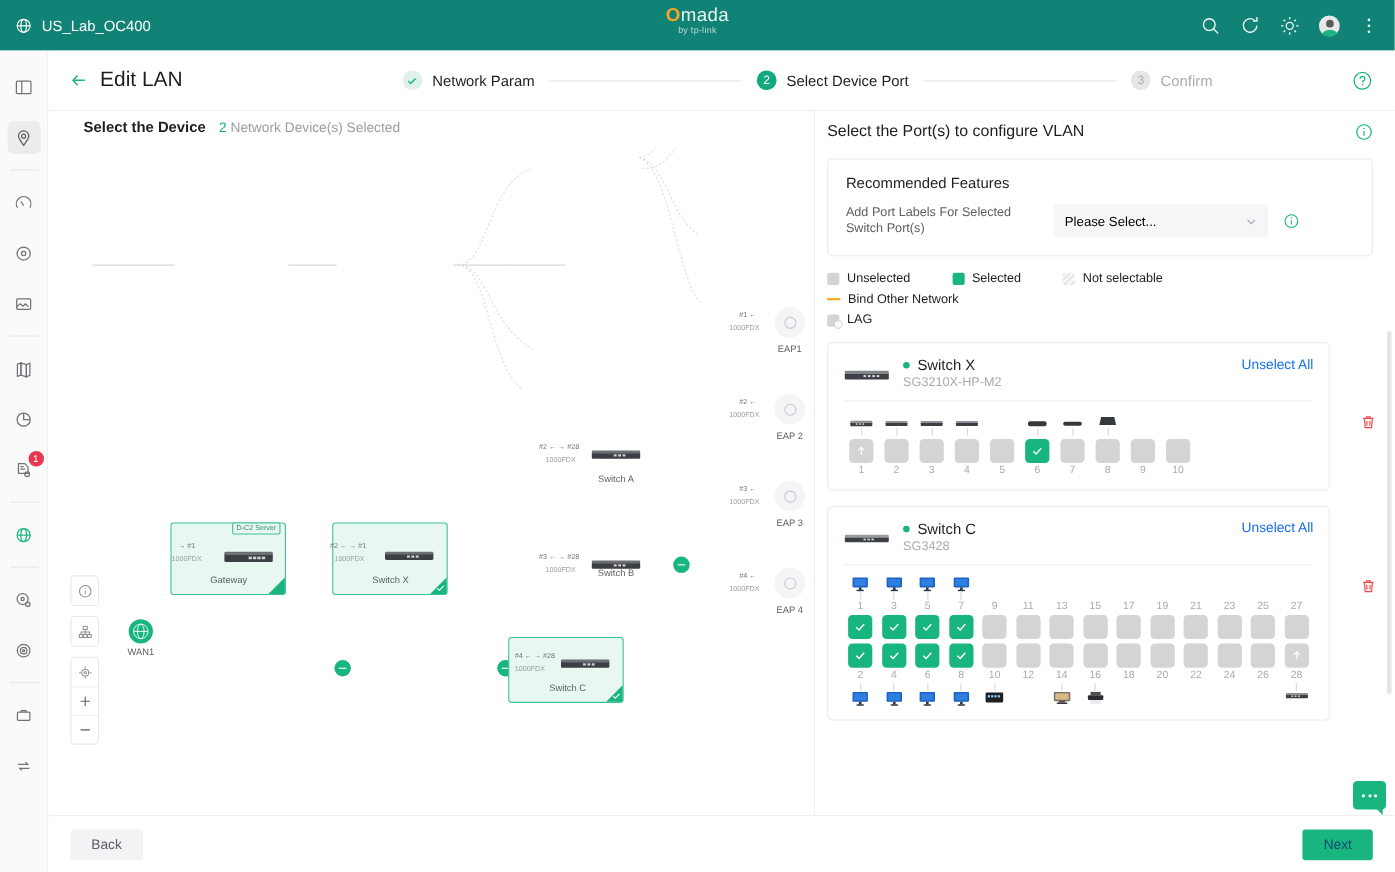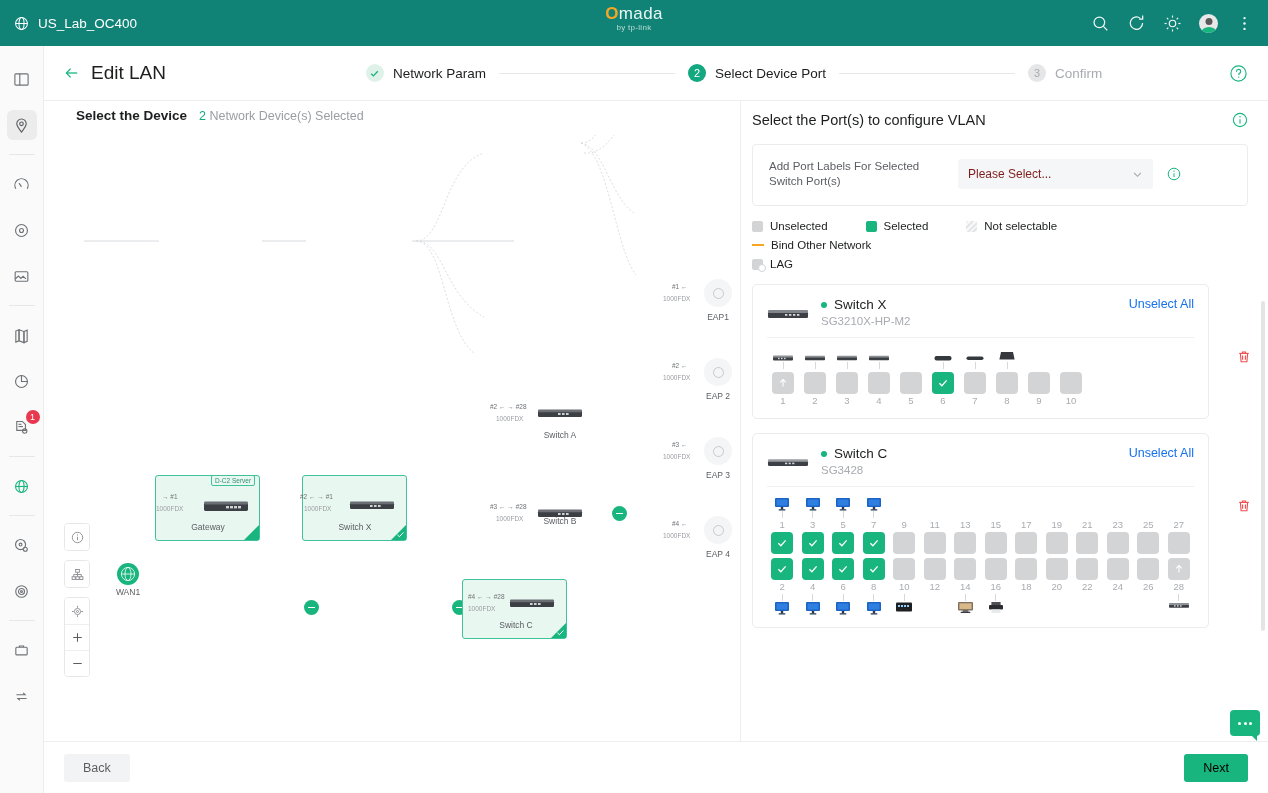--- a/index.html
+++ b/index.html
@@ -165,21 +165,21 @@
     margin-top: 16px; border: 1px solid #ececec; border-radius: 4px;
     padding: 14px 16px 16px 16px;
   }
   .recbox h4 { font-size: 13.5px; font-weight: 400; color: #1d1e1f; margin-bottom: 12px; }
   .recrow { display:flex; align-items:center; gap: 14px; }
   .recrow .lab { font-size: 11.5px; color: #5b5e63; width: 175px; line-height: 15px; }
   .selectbox {
     flex: 1; max-width: 195px; height: 30px; background: #f5f6f7; border-radius: 3px;
     display: flex; align-items: center; padding: 0 10px; cursor: pointer;
   }
-  .selectbox .ph { font-size: 12px; color: #7f1d1d; }
+  .selectbox .ph { font-size: 12px; color: #000000; }
   .selectbox .cv { margin-left: auto; width: 11px; height: 11px; }
   .recrow .i2 svg { width: 14px; height: 14px; display:block; }
 
   .legend { display:flex; flex-wrap: wrap; align-items:center; margin-top: 14px; row-gap: 7px; }
   .lg { display:flex; align-items:center; gap: 7px; margin-right: 38px; }
   .lg:last-child { margin-right:0; }
   .lg .sw { width: 11px; height: 11px; border-radius: 2px; }
   .lg .txt { font-size: 11.5px; color: #1d1e1f; }
   .sw.unsel { background: #d2d4d6; }
   .sw.sel { background: #19b57f; }
@@ -250,21 +250,21 @@
     position: absolute; left: 44px; top: 741px; width: 1224px; height: 52px;
     background: #fff; border-top: 1px solid #eeeeee; display:flex; align-items:center;
     padding: 0 20px;
   }
   .btn {
     height: 28px; border-radius: 3px; font-size: 12.5px; padding: 0 19px;
     display:flex; align-items:center; justify-content:center; cursor:pointer; border:none;
     font-family: "Liberation Sans", sans-serif;
   }
   .btn.back { background: #f2f3f4; color: #5b5e63; }
-  .btn.next { background: #19b57f; color: #000000; margin-left: auto; min-width: 58px; }
+  .btn.next { background: #19b57f; color: #0c4a6e; margin-left: auto; min-width: 58px; }
 </style>
 </head>
 <body>
 
 <div class="app">
 
   <div class="topbar">
     <div class="tb-site">
       <svg class="glb" viewBox="0 0 16 16" fill="none" stroke="#ffffff" stroke-width="1.1">
         <circle cx="8" cy="8" r="6.3"></circle>
@@ -638,20 +638,21 @@
       <span class="info">
         <svg viewBox="0 0 16 16" fill="none" stroke="#19b57f" stroke-width="1.1">
           <circle cx="8" cy="8" r="6.6"></circle>
             <line x1="8" y1="7.2" x2="8" y2="11.4"></line>
             <circle cx="8" cy="4.8" r=".75" fill="#19b57f" stroke="none"></circle>
         </svg>
       </span>
     </div>
 
     <div class="recbox">
+      <h4>Recommended Features</h4>
       <div class="recrow">
         <span class="lab">Add Port Labels For Selected Switch Port(s)</span>
         <div class="selectbox">
           <span class="ph">Please Select...</span>
           <svg class="cv" viewBox="0 0 11 11" fill="none" stroke="#a8abb0" stroke-width="1.1">
               <polyline points="2.2,4 5.5,7.3 8.8,4"></polyline>
             </svg>
         </div>
         <span class="i2">
           <svg viewBox="0 0 14 14" fill="none" stroke="#19b57f" stroke-width="1">

